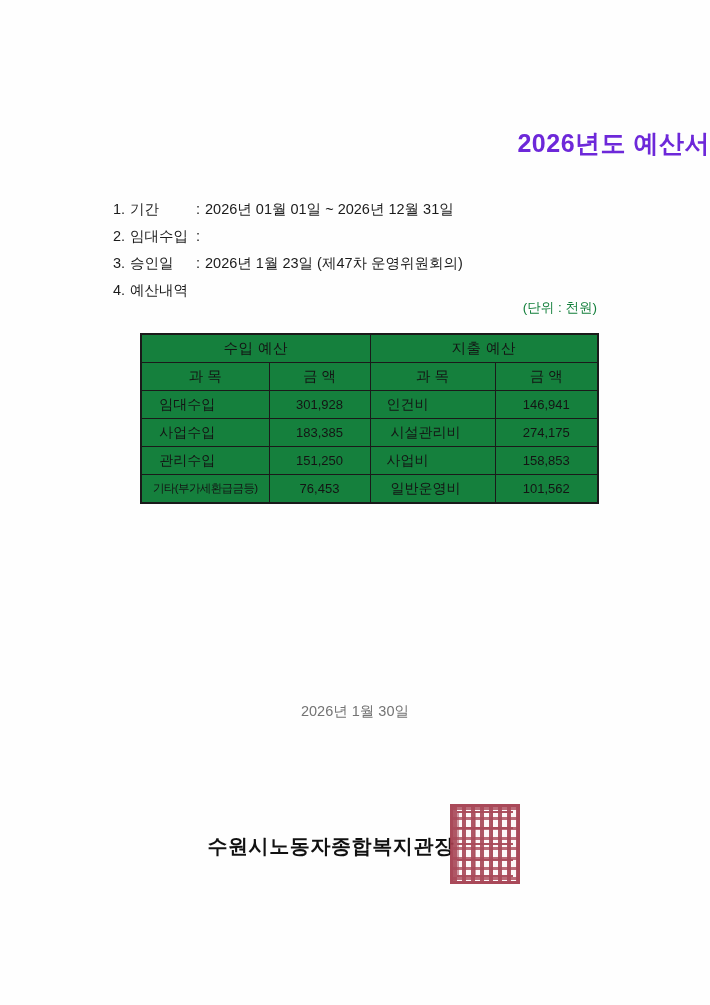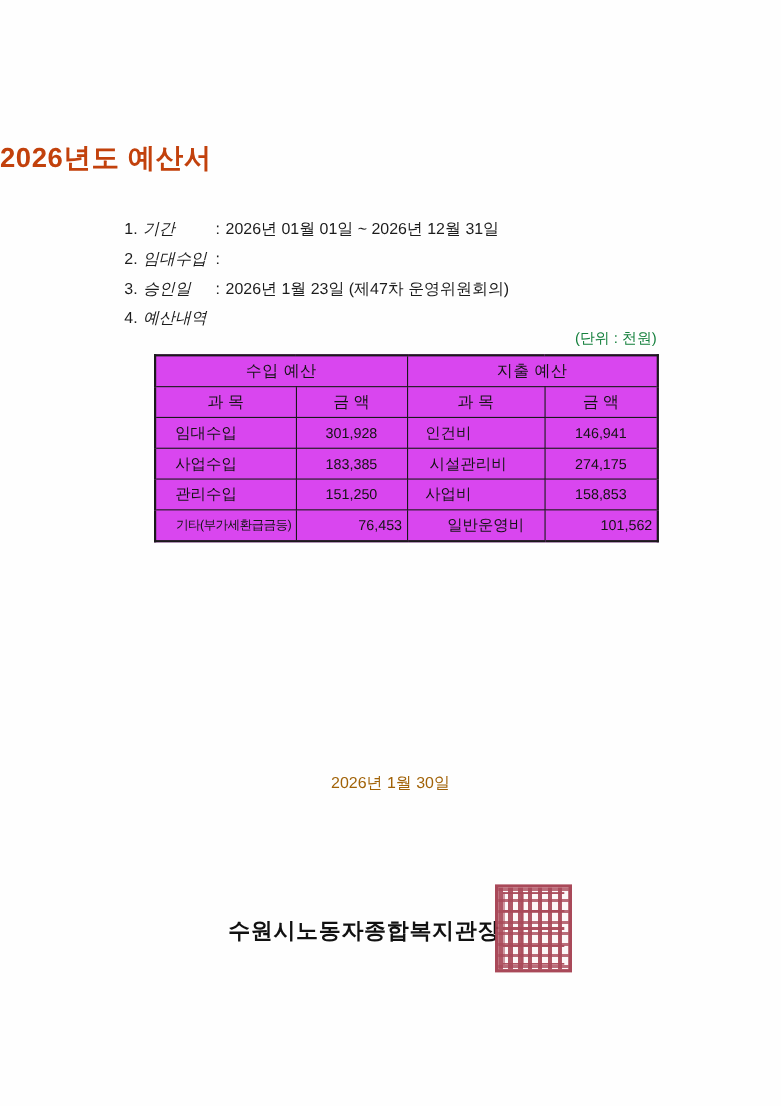--- a/index.html
+++ b/index.html
@@ -20,25 +20,25 @@
     inset: 0;
     background: #fefefe;
   }
 
   
   .doc-title {
     position: absolute;
     top: 127px;
     left: 0;
     width: 710px;
-    text-align: left;
+    text-align: right;
     font-size: 25px;
     font-weight: bold;
     letter-spacing: 0.5px;
-    color: #c2410c;
+    color: #6d28d9;
   }
 
   
   .info-list {
     position: absolute;
     top: 196px;
     left: 113px;
     width: 520px;
   }
   .info-row {
@@ -49,21 +49,20 @@
     color: #1b1b1b;
     white-space: nowrap;
   }
   .info-num {
     width: 17px;
     flex: none;
   }
   .info-label {
     flex: none;
     display: inline-block;
-    font-style: italic;
   }
   .lbl-spread {
     display: inline-flex;
     justify-content: space-between;
     width: 66px;
   }
   .lbl-plain {
     display: inline-block;
     width: 66px;
   }
@@ -82,41 +81,41 @@
     left: 0;
     width: 597px;
     text-align: right;
     font-size: 13.5px;
     color: #15803d;
   }
 
   
   .budget-table {
     position: absolute;
-    top: 322px;
+    top: 333px;
     left: 140px;
     width: 457px;
     border-collapse: collapse;
     table-layout: fixed;
     font-size: 14px;
     color: #141414;
-    background: #d946ef;
+    background: #15803d;
   }
   .budget-table td {
     border: 1px solid #1a1a1a;
     height: 27px;
     padding: 0 4px;
     text-align: center;
     vertical-align: middle;
     overflow: hidden;
   }
   .budget-table .outer-l { border-left-width: 2px; }
   .budget-table .outer-r { border-right-width: 2px; }
   .budget-table tr:first-child td { border-top-width: 2px; }
-  .budget-table tr:last-child td { border-bottom-width: 2px; text-align: right; }
+  .budget-table tr:last-child td { border-bottom-width: 2px; }
 
   
   .split-l { border-right: 3px double #1a1a1a; }
 
   .group-head { height: 29px; font-size: 14.5px; letter-spacing: 0.5px; }
   .col-head { height: 27px; font-size: 14.5px; margin-left: 32px; }
   .total-row td { font-weight: bold; font-size: 14.5px; }
 
   .acct {
     letter-spacing: 0;
@@ -135,21 +134,21 @@
   .amt { font-size: 13px; }
 
   
   .doc-date {
     position: absolute;
     top: 702px;
     left: 0;
     width: 710px;
     text-align: center;
     font-size: 14.5px;
-    color: #a16207;
+    color: #737373;
   }
 
   
   .sign-block {
     position: absolute;
     top: 833px;
     left: 0;
     width: 710px;
     text-align: center;
   }

